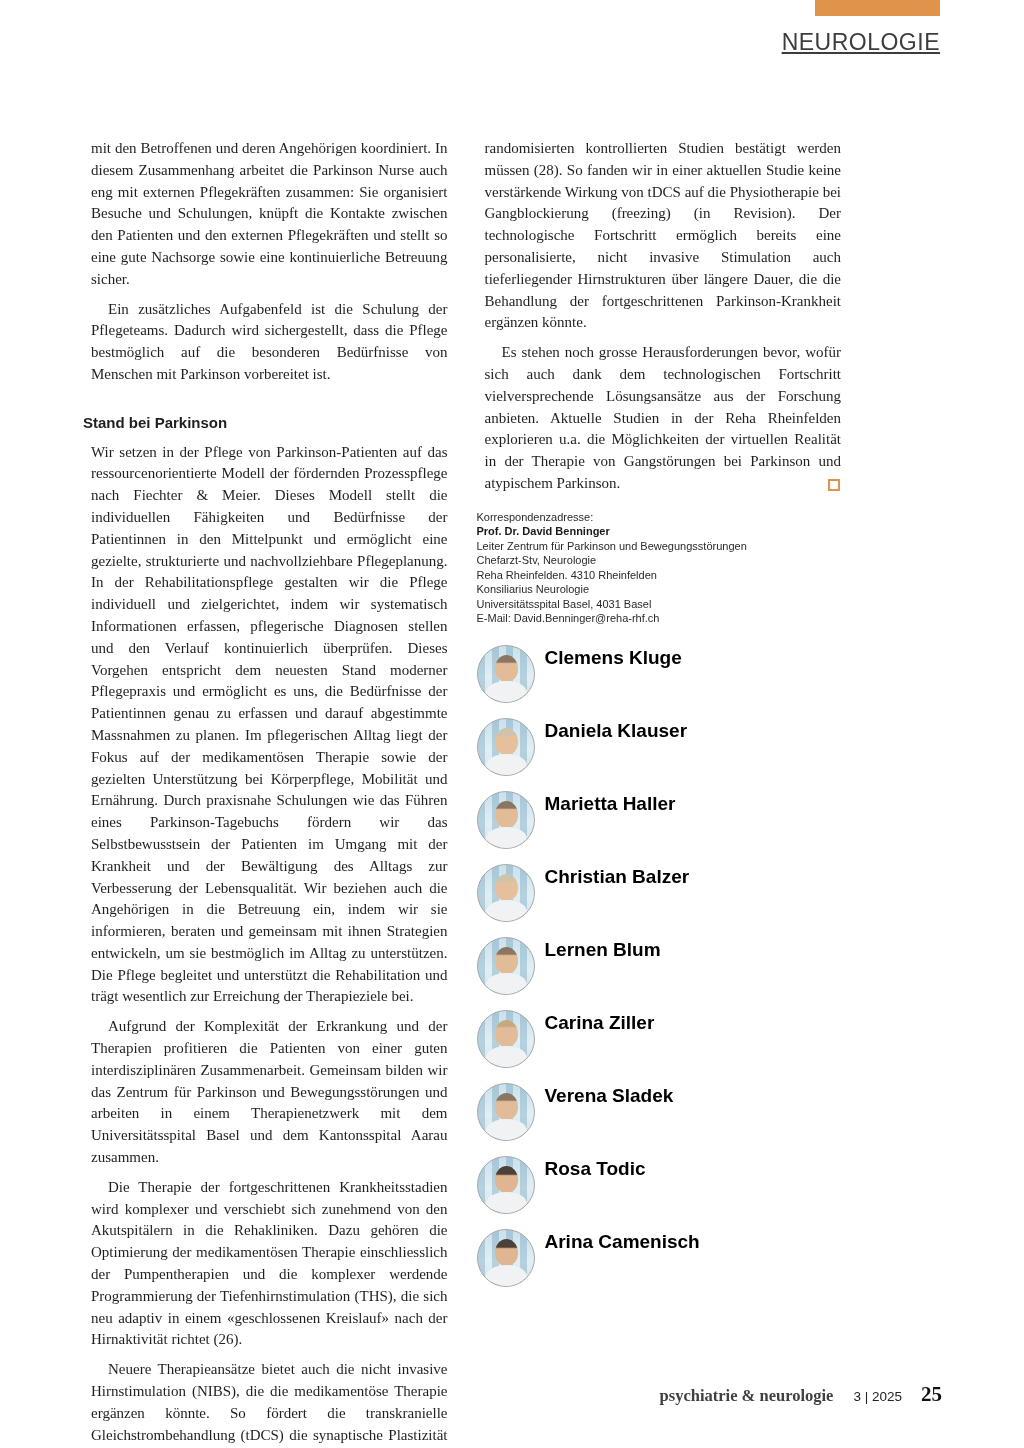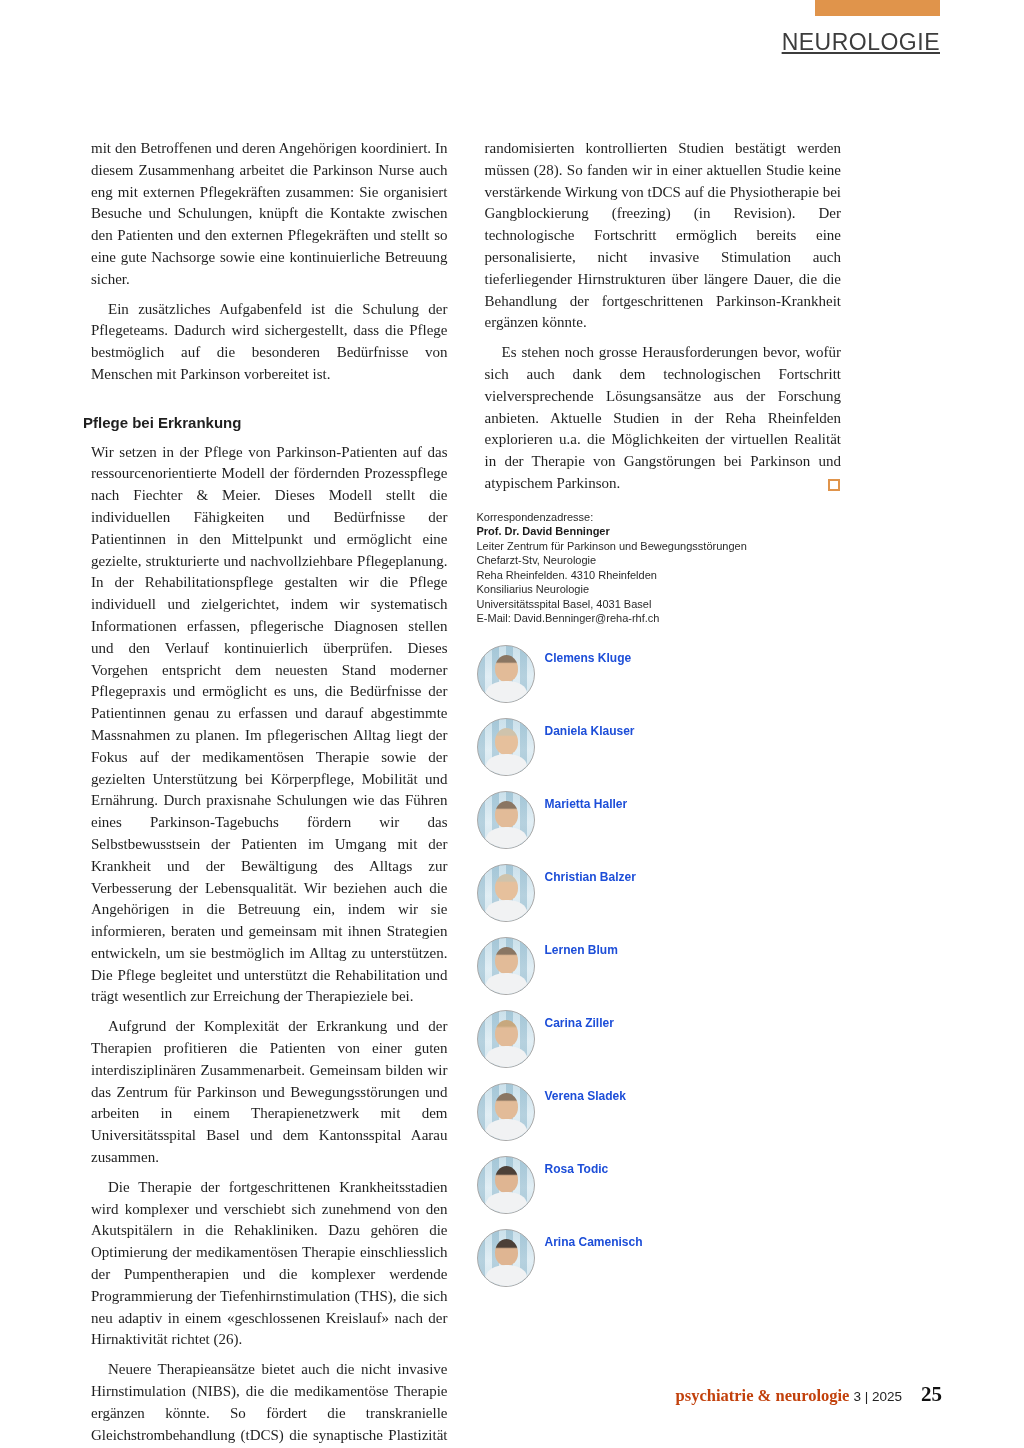--- a/index.html
+++ b/index.html
@@ -45,41 +45,41 @@
   }
   .avatar::after{ 
     content:"";position:absolute;top:35px;left:8px;width:41px;height:25px;
     border-radius:48% 48% 0 0;background:#f1f2f3;
   }
   .person:nth-child(2) .avatar::before,
   .person:nth-child(4) .avatar::before{background:linear-gradient(180deg,#cfc3ac 0 26%,#e6c09c 32% 100%);}
   .person:nth-child(6) .avatar::before{background:linear-gradient(180deg,#c7a87e 0 22%,#e2bb98 30% 100%);}
   .person:nth-child(9) .avatar::before,
   .person:nth-child(8) .avatar::before{background:linear-gradient(180deg,#4c4038 0 30%,#dfb592 36% 100%);}
-  .person-name{font-size:12px;font-weight:700;color:#1d4ed8;padding:5px 0 0 10px;text-align:left;line-height:16px;}
+  .person-name{font-size:19px;font-weight:700;color:#000000;padding:5px 0 0 10px;text-align:left;line-height:16px;}
   
   .footer{
     position:absolute;top:1382px;right:82px;display:flex;align-items:baseline;white-space:nowrap;
   }
-  .footer .journal{font-family:"Liberation Serif","DejaVu Serif",serif;font-weight:700;font-size:16.5px;color:#c2410c;}
-  .footer .issue{font-size:13.5px;color:#222;margin-left:4px;}
+  .footer .journal{font-family:"Liberation Serif","DejaVu Serif",serif;font-weight:700;font-size:16.5px;color:#404040;}
+  .footer .issue{font-size:13.5px;color:#222;margin-left:20px;}
   .footer .pagenum{font-family:"Liberation Serif","DejaVu Serif",serif;font-weight:700;font-size:21px;color:#111;margin-left:19px;}
 </style>
 </head>
 <body>
 
 <div class="kicker-bar" style="background: rgb(224, 148, 75);"></div>
 <div class="kicker-label">NEUROLOGIE</div>
 
 <div class="content">
 
   <div class="col">
     <p>mit den Betroffenen und deren Angehörigen koordiniert. In diesem Zusammenhang arbeitet die Parkinson Nurse auch eng mit externen Pflegekräften zusammen: Sie organisiert Besuche und Schulungen, knüpft die Kontakte zwischen den Patienten und den externen Pflegekräften und stellt so eine gute Nachsorge sowie eine kontinuierliche Betreuung sicher.</p>
     <p class="indent">Ein zusätzliches Aufgabenfeld ist die Schulung der Pflegeteams. Dadurch wird sichergestellt, dass die Pflege bestmöglich auf die besonderen Bedürfnisse von Menschen mit Parkinson vorbereitet ist.</p>
-    <h2 class="section-heading">Pflege bei Erkrankung</h2>
+    <h2 class="section-heading">Stand bei Parkinson</h2>
     <p>Wir setzen in der Pflege von Parkinson-Patienten auf das ressourcenorientierte Modell der fördernden Prozesspflege nach Fiechter &amp; Meier. Dieses Modell stellt die individuellen Fähigkeiten und Bedürfnisse der Patientinnen in den Mittelpunkt und ermöglicht eine gezielte, strukturierte und nachvollziehbare Pflegeplanung. In der Rehabilitationspflege gestalten wir die Pflege individuell und zielgerichtet, indem wir systematisch Informationen erfassen, pflegerische Diagnosen stellen und den Verlauf kontinuierlich überprüfen. Dieses Vorgehen entspricht dem neuesten Stand moderner Pflegepraxis und ermöglicht es uns, die Bedürfnisse der Patientinnen genau zu erfassen und darauf abgestimmte Massnahmen zu planen. Im pflegerischen Alltag liegt der Fokus auf der medikamentösen Therapie sowie der gezielten Unterstützung bei Körperpflege, Mobilität und Ernährung. Durch praxisnahe Schulungen wie das Führen eines Parkinson-Tagebuchs fördern wir das Selbstbewusstsein der Patienten im Umgang mit der Krankheit und der Bewältigung des Alltags zur Verbesserung der Lebensqualität. Wir beziehen auch die Angehörigen in die Betreuung ein, indem wir sie informieren, beraten und gemeinsam mit ihnen Strategien entwickeln, um sie bestmöglich im Alltag zu unterstützen. Die Pflege begleitet und unterstützt die Rehabilitation und trägt wesentlich zur Erreichung der Therapieziele bei.</p>
     <p class="indent">Aufgrund der Komplexität der Erkrankung und der Therapien profitieren die Patienten von einer guten interdisziplinären Zusammenarbeit. Gemeinsam bilden wir das Zentrum für Parkinson und Bewegungsstörungen und arbeiten in einem Therapienetzwerk mit dem Universitätsspital Basel und dem Kantonsspital Aarau zusammen.</p>
     <p class="indent">Die Therapie der fortgeschrittenen Krankheitsstadien wird komplexer und verschiebt sich zunehmend von den Akutspitälern in die Rehakliniken. Dazu gehören die Optimierung der medikamentösen Therapie einschliesslich der Pumpentherapien und die komplexer werdende Programmierung der Tiefenhirnstimulation (THS), die sich neu adaptiv in einem «geschlossenen Kreislauf» nach der Hirnaktivität richtet (26).</p>
     <p class="indent">Neuere Therapieansätze bietet auch die nicht invasive Hirnstimulation (NIBS), die die medikamentöse Therapie ergänzen könnte. So fördert die transkranielle Gleichstrombehandlung (tDCS) die synaptische Plastizität und damit motorisches Lernen bei Gesunden und auch bei M. Parkinson (27). Erste Therapieversuche und Metaanalysen zeigen vielversprechende Ergebnisse, die sich noch in grösseren</p>
   </div>
 
   <div class="col">
     <p>randomisierten kontrollierten Studien bestätigt werden müssen (28). So fanden wir in einer aktuellen Studie keine verstärkende Wirkung von tDCS auf die Physiotherapie bei Gangblockierung (freezing) (in Revision). Der technologische Fortschritt ermöglich bereits eine personalisierte, nicht invasive Stimulation auch tieferliegender Hirnstrukturen über längere Dauer, die die Behandlung der fortgeschrittenen Parkinson-Krankheit ergänzen könnte.</p>
     <p class="indent para-end"><span>Es stehen noch grosse Herausforderungen bevor, wofür sich auch dank dem technologischen Fortschritt vielversprechende Lösungsansätze aus der Forschung anbieten. Aktuelle Studien in der Reha Rheinfelden explorieren u.a. die Möglichkeiten der virtuellen Realität in der Therapie von Gangstörungen bei Parkinson und atypischem Parkinson.</span><span class="endmark" style="border-color: rgb(224, 148, 75);"></span></p>
 

